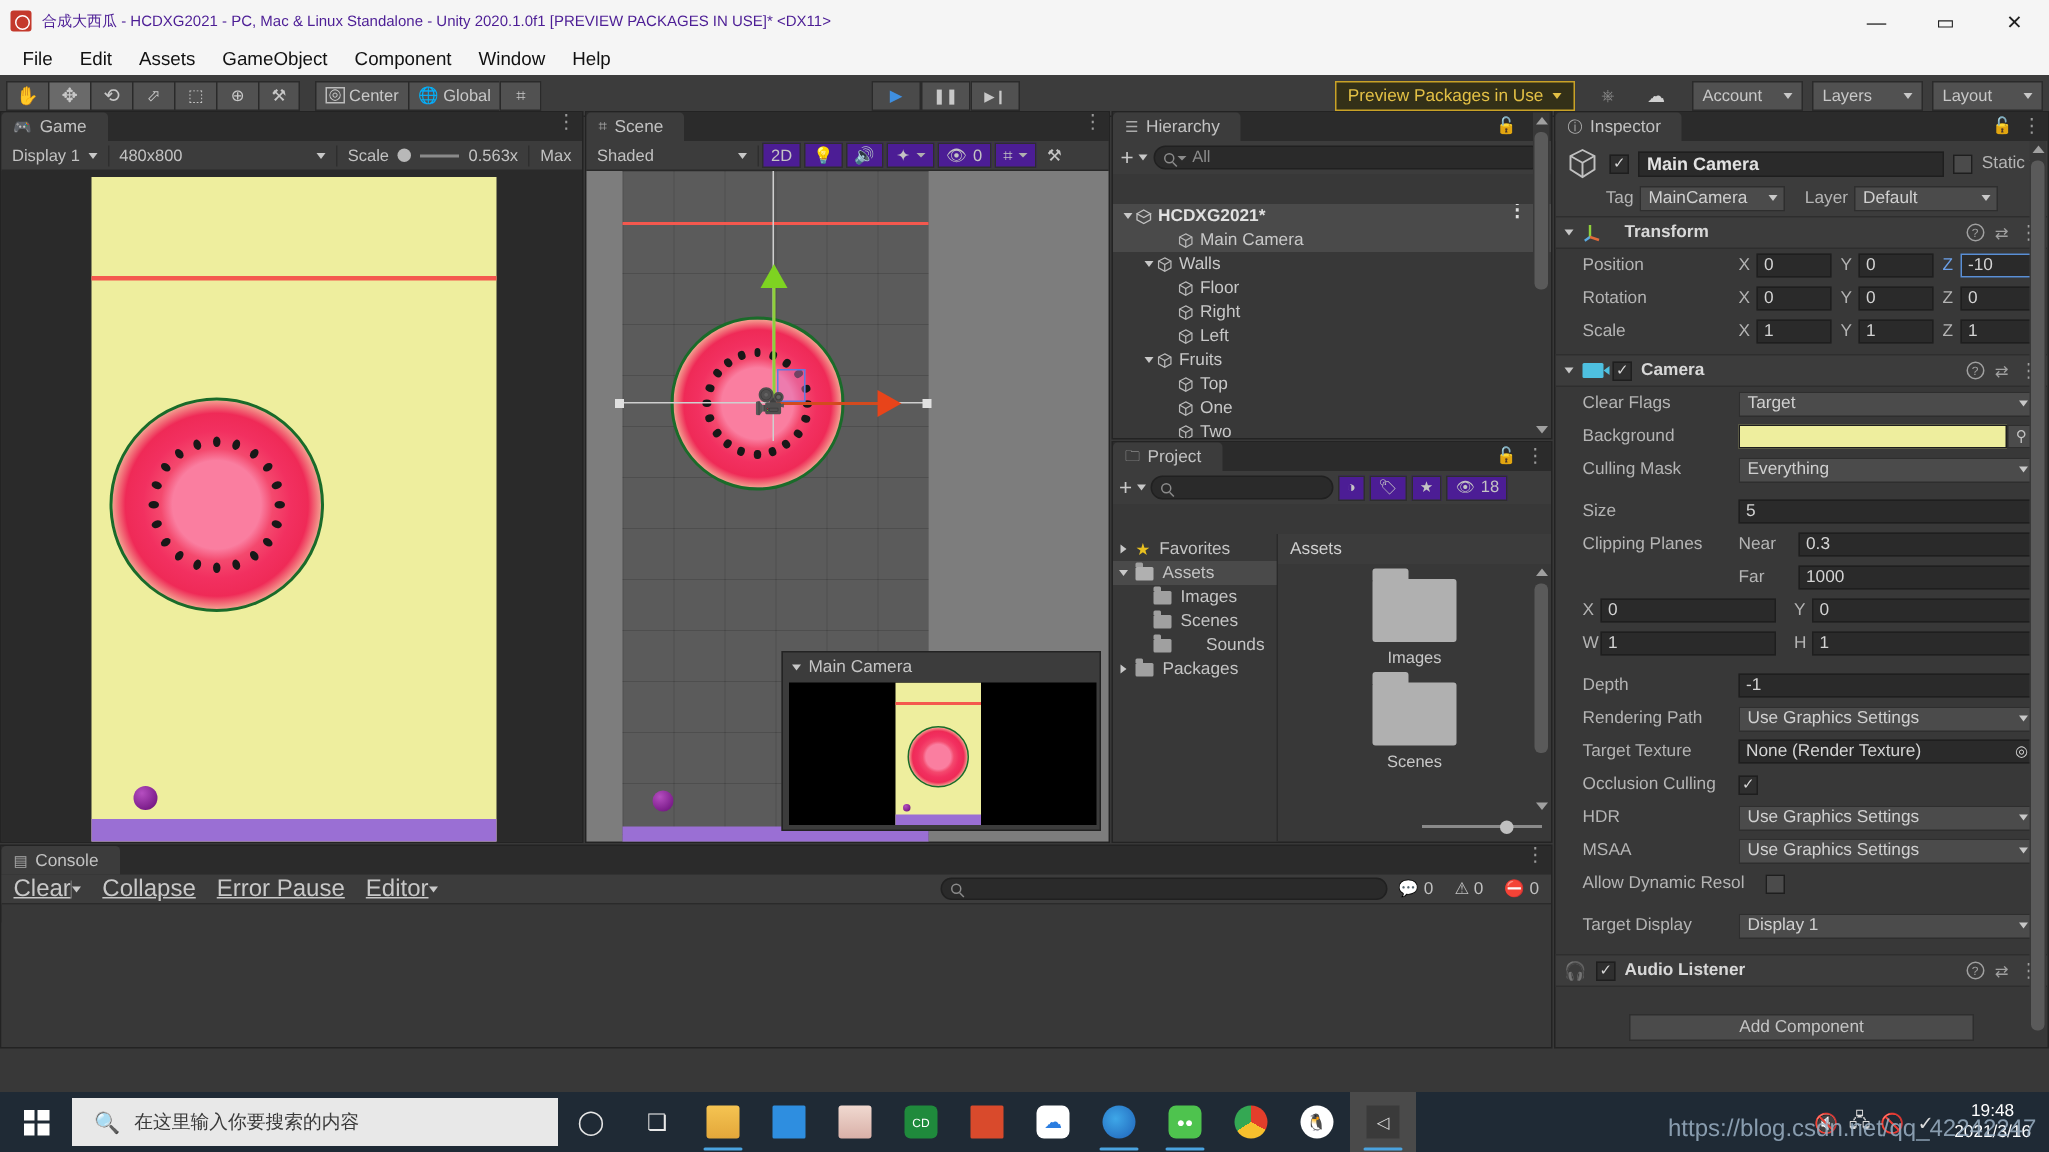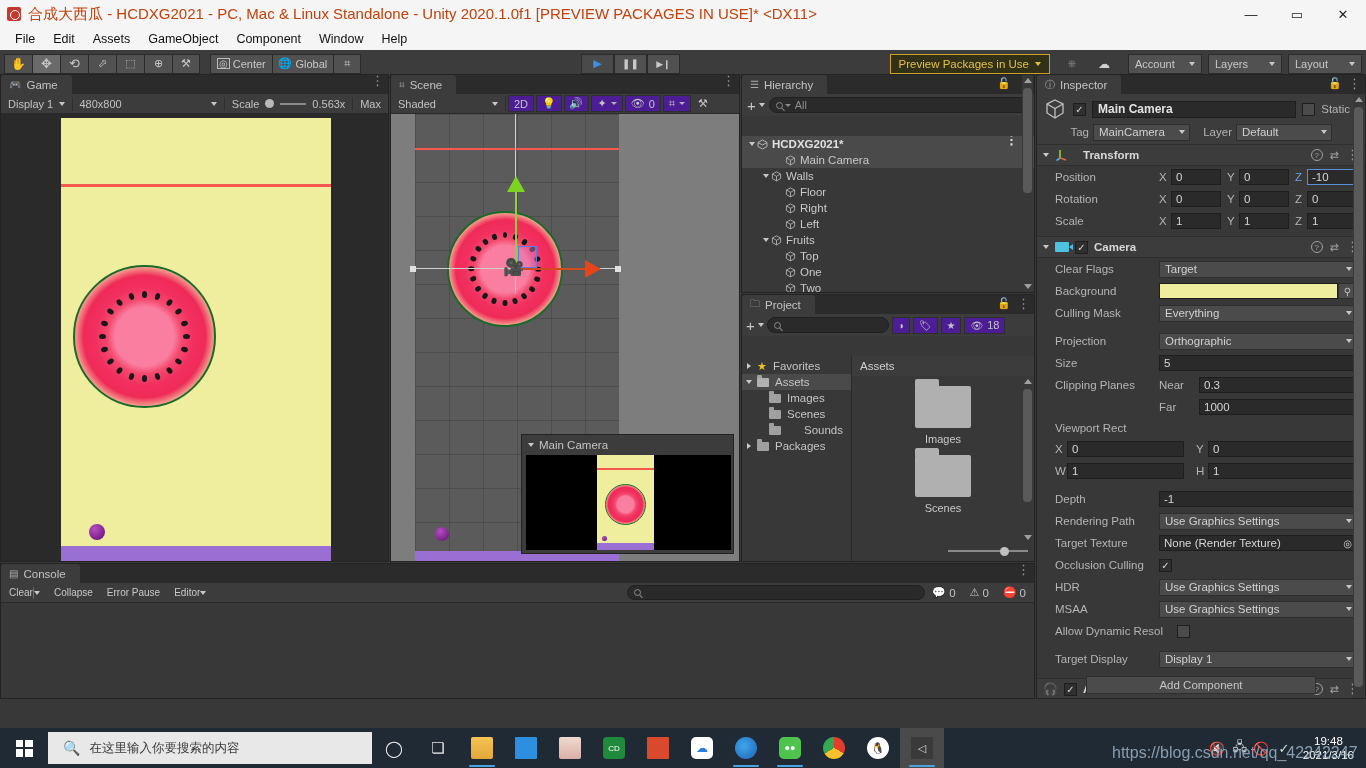--- a/index.html
+++ b/index.html
@@ -20,21 +20,21 @@
     display:flex; align-items:center; position:relative;
   }
   .titlebar .app-ico {
     width:14px;height:14px;margin-left:7px;margin-right:7px;
     background:#c4392c; border-radius:2px; position:relative;
   }
   .titlebar .app-ico:after{
     content:""; position:absolute; left:3px; top:3px; width:8px;height:8px;
     border:1.5px solid #fff; border-radius:50%;
   }
-  .titlebar .title { font-size:15px; color:#c2410c; }
+  .titlebar .title { font-size:10px; color:#4c1d95; }
   .winbtns { position:absolute; right:0; top:0; height:28px; display:flex; }
   .winbtn { width:46px; height:28px; display:flex; align-items:center; justify-content:center;
             color:#222; font-size:13px; }
 
   
   .menubar { height:22px; background:#f5f5f5; display:flex; align-items:center; padding-left:6px; }
   .menubar .mi { font-size:12.5px; color:#111; padding:2px 9px; }
 
   
   .toolbar {
@@ -189,21 +189,21 @@
   .field { height:16px; background:#2a2a2a; border:1px solid #1e1e1e; display:flex; align-items:center; padding:0 4px; font-size:11.5px; color:#d4d4d4;}
   .field.focus { border:1px solid #5a8fd6;text-align:center; }
   .axis { width:12px; color:#b4b4b4; font-size:11.5px; flex:none;}
   .axis.hi { color:#6ba0e8; }
   .help-ico{ width:12px;height:12px;border:1.2px solid #a0a0a0;border-radius:50%;display:flex;align-items:center;justify-content:center;font-size:8px;}
   .addcomp { position:absolute; left:50%; transform:translateX(-50%); bottom:4px; width:230px; height:18px; background:#4b4b4b;border:1px solid #2e2e2e; display:flex;align-items:center;justify-content:center;font-size:11.5px;}
 
   
   #conPanel { left:0; top:563px; width:1035px; height:136px; }
   .con-bar { height:20px; background:#3c3c3c; display:flex; align-items:center; gap:2px; padding:0 2px; border-bottom:1px solid #2a2a2a;}
-  .con-btn { height:17px; display:flex; align-items:center; gap:0; padding:0 6px; font-size:10px; color:#c8c8c8;}
+  .con-btn { height:17px; display:flex; align-items:center; gap:0; padding:0 6px; font-size:16px; color:#c8c8c8;text-decoration:underline;}
   .con-search { width:298px; height:15px; background:#2a2a2a;border:1px solid #202020;border-radius:8px; display:flex;align-items:center;padding:0 6px; gap:4px;}
   .con-count { height:17px; display:flex; align-items:center; gap:3px; padding:0 6px; font-size:11.5px; color:#c0c0c0;}
   .con-body { position:absolute; left:0; right:0; top:51px; bottom:0; background:#383838;}
 
   
   .taskbar { position:absolute; left:0; bottom:0; width:1366px; height:40px; background:#1f2a35; display:flex; align-items:center;}
   .start-btn { width:48px; height:40px; display:flex; align-items:center; justify-content:center;}
   .win-logo { width:17px;height:17px; display:grid; grid-template-columns:1fr 1fr; grid-template-rows:1fr 1fr; gap:1.6px;}
   .win-logo span{ background:#fff; display:block;}
   .tb-search { width:324px; height:32px; background:#e8e8e8; display:flex; align-items:center; gap:9px; padding-left:15px; color:#3a3a3a; font-size:12.5px;}
@@ -816,42 +816,32 @@
       </div>
       <div class="prop-row">
         <span class="pl">Culling Mask</span>
         <div class="ddown" style="flex:1">
           <span>Everything</span>
             <span class="tri-d"></span>
         </div>
       </div>
       <div style="height:6px"></div>
       <div class="prop-row">
-        <span class="pl">Projection</span>
-        <div class="ddown" style="flex:1">
-          <span>Orthographic</span>
-            <span class="tri-d"></span>
-        </div>
-      </div>
-      <div class="prop-row">
         <span class="pl">Size</span>
         <div class="field" style="flex:1">5</div>
       </div>
       <div class="prop-row">
         <span class="pl">Clipping Planes</span>
         <span class="lbl" style="width:40px">Near</span>
         <div class="field" style="flex:1">0.3</div>
       </div>
       <div class="prop-row">
         <span class="pl"></span>
         <span class="lbl" style="width:40px">Far</span>
         <div class="field" style="flex:1">1000</div>
-      </div>
-      <div class="prop-row" style="height:20px">
-        <span class="pl">Viewport Rect</span>
       </div>
       <div class="prop-row">
         <span class="axis">X</span>
         <div class="field" style="width:117px">0</div>
         <span class="axis" style="margin-left:12px">Y</span>
         <div class="field" style="flex:1">0</div>
       </div>
       <div class="prop-row">
         <span class="axis">W</span>
         <div class="field" style="width:117px">1</div>

